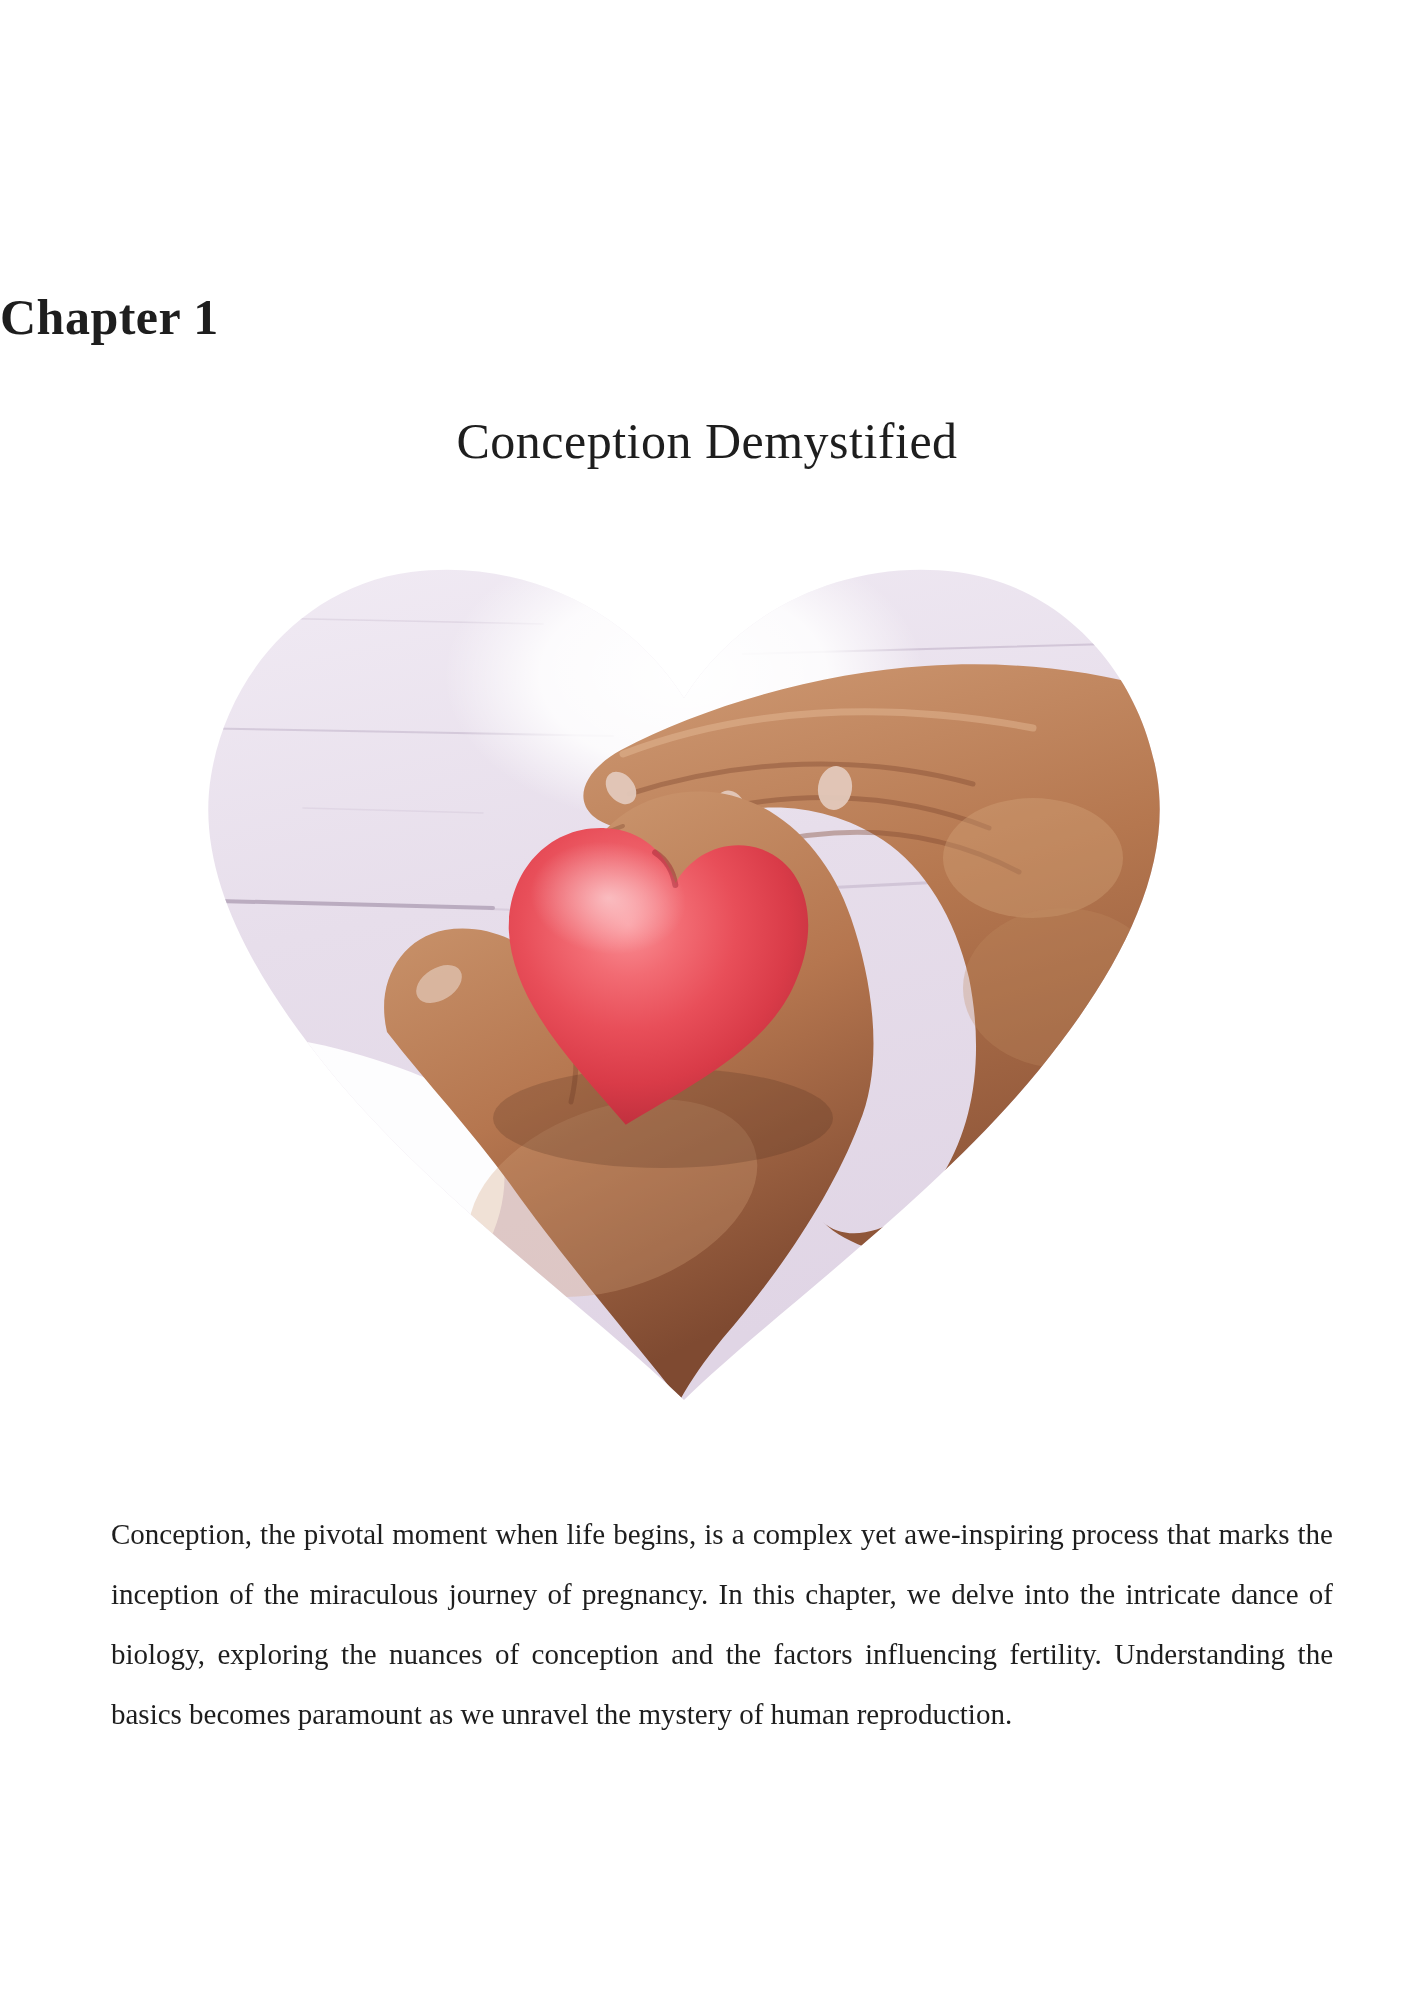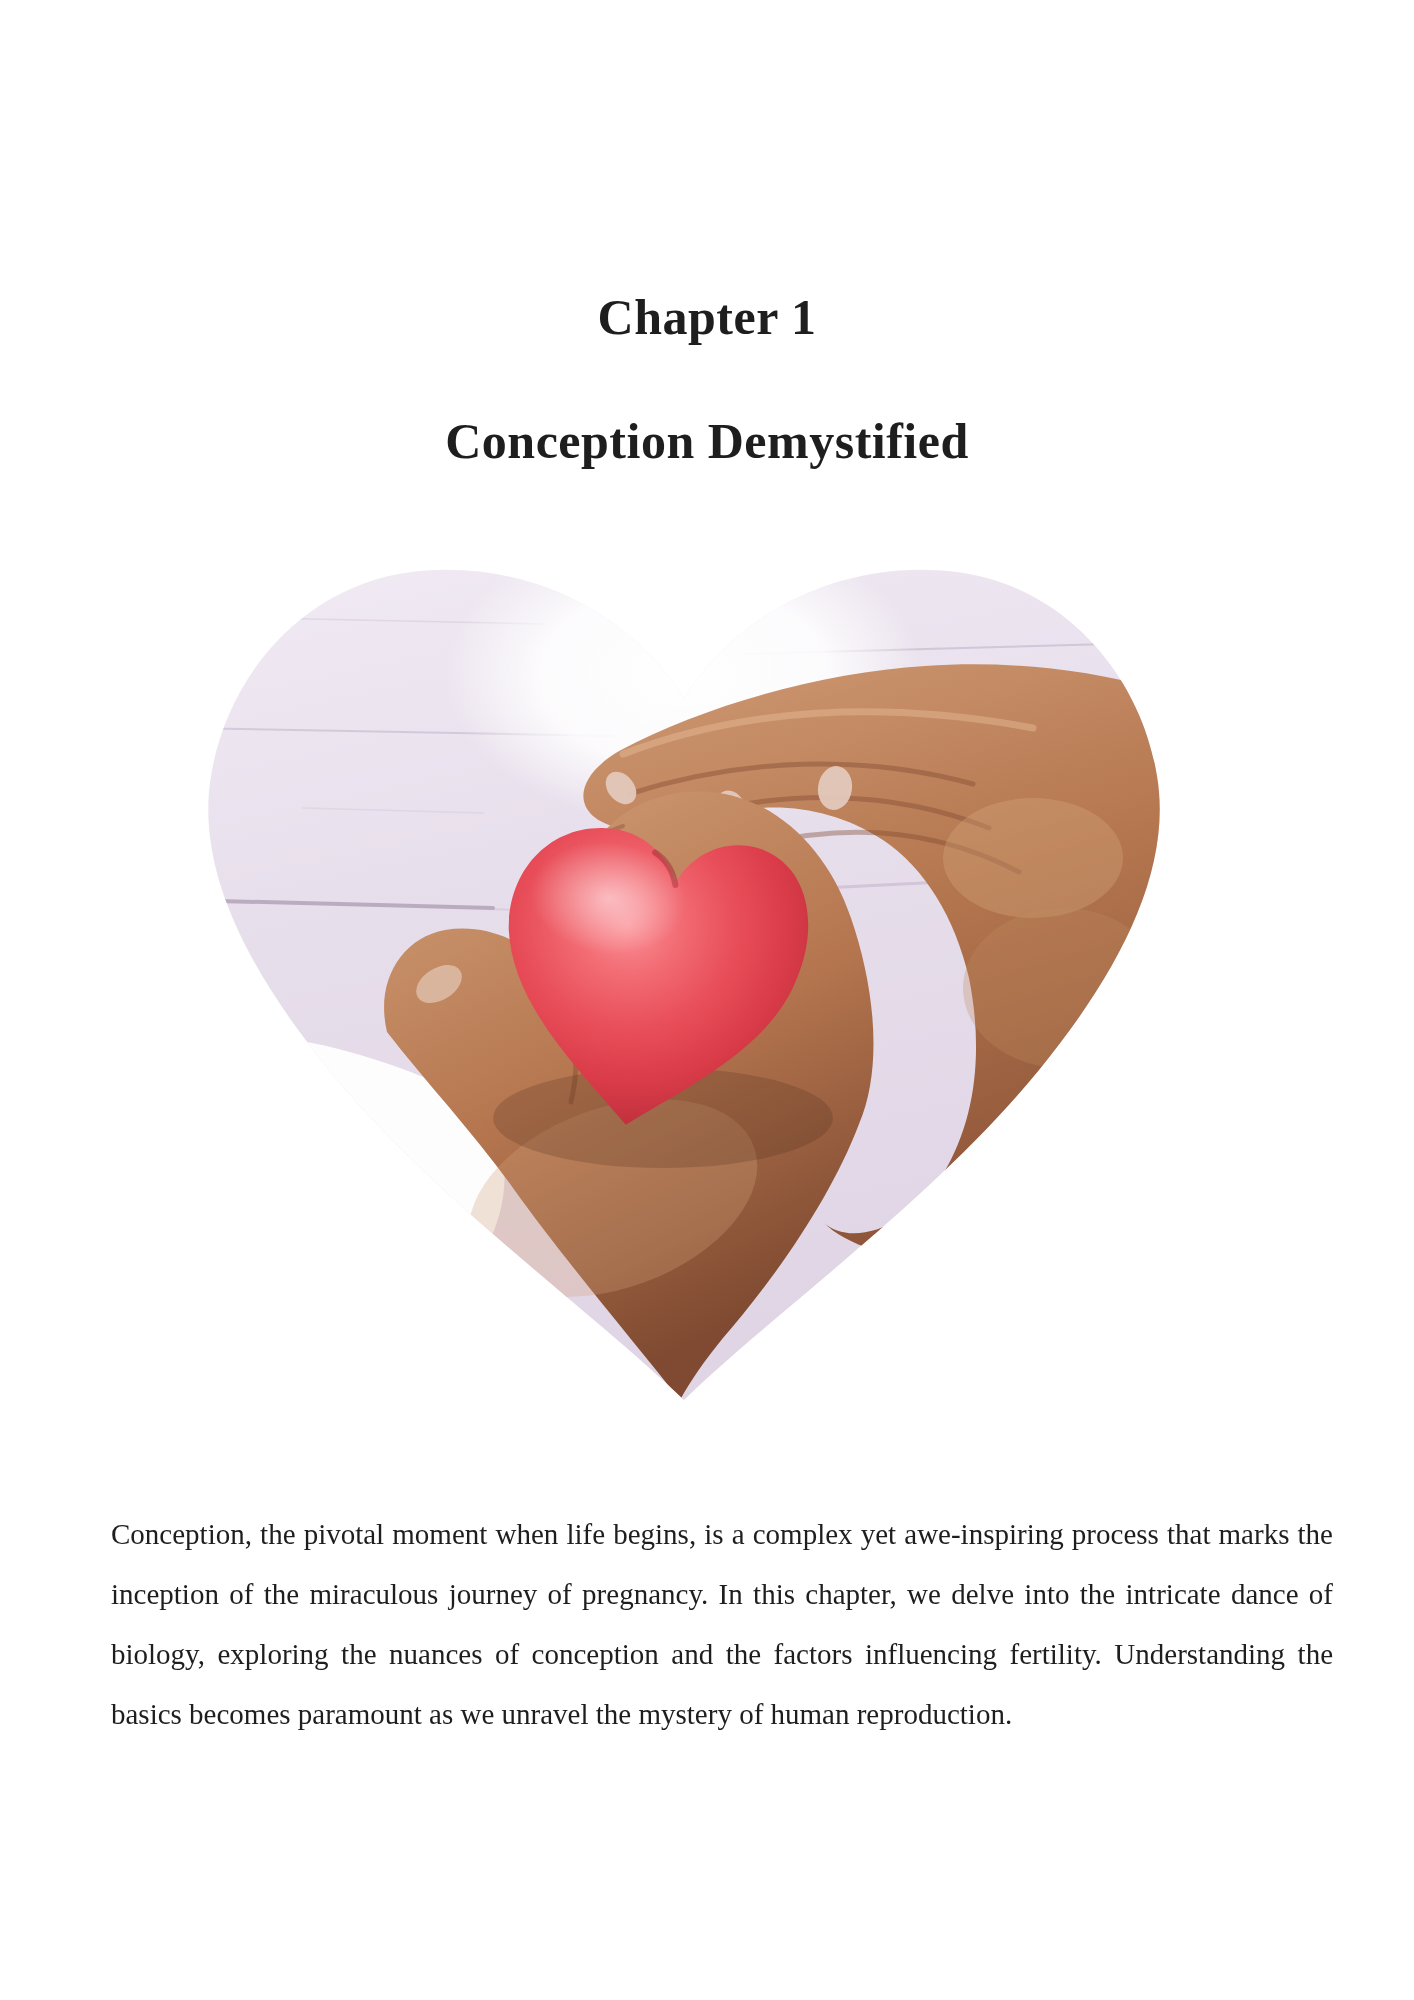--- a/index.html
+++ b/index.html
@@ -15,36 +15,35 @@
     overflow: hidden;
     font-family: "Liberation Serif", "DejaVu Serif", serif;
     color: var(--text, #1e1e1e);
   }
   .chapter-label {
     position: absolute;
     top: 289px;
     left: 0;
     width: 100%;
     margin: 0;
-    text-align: center;
     font-size: 50px;
     line-height: 56px;
     font-weight: bold;
     letter-spacing: 0.5px;
   }
   .chapter-title {
     position: absolute;
     top: 413px;
     left: 0;
     width: 100%;
     margin: 0;
     text-align: center;
     font-size: 50px;
     line-height: 56px;
-    font-weight: bold;
+    font-weight: normal;
     letter-spacing: 0.5px;
   }
   .heart-figure {
     position: absolute;
     left: 183px;
     top: 558px;
     width: 1002px;
     height: 842px;
     margin: 0;
   }

